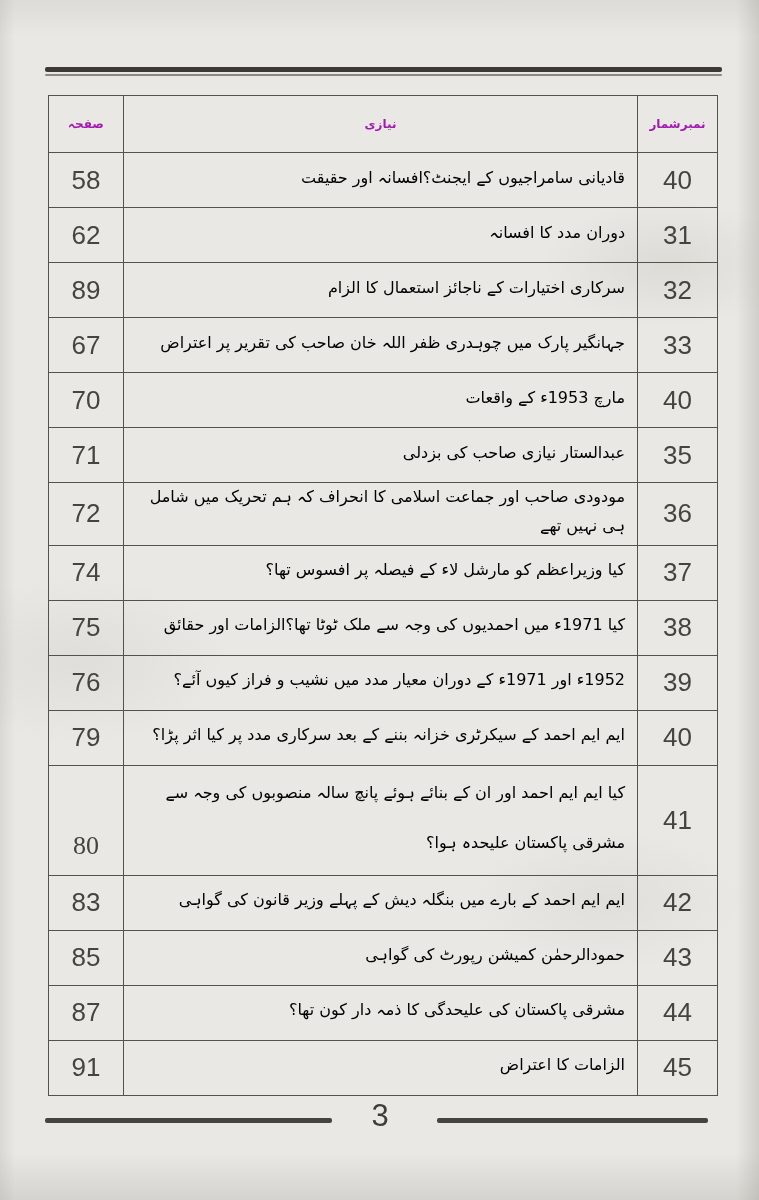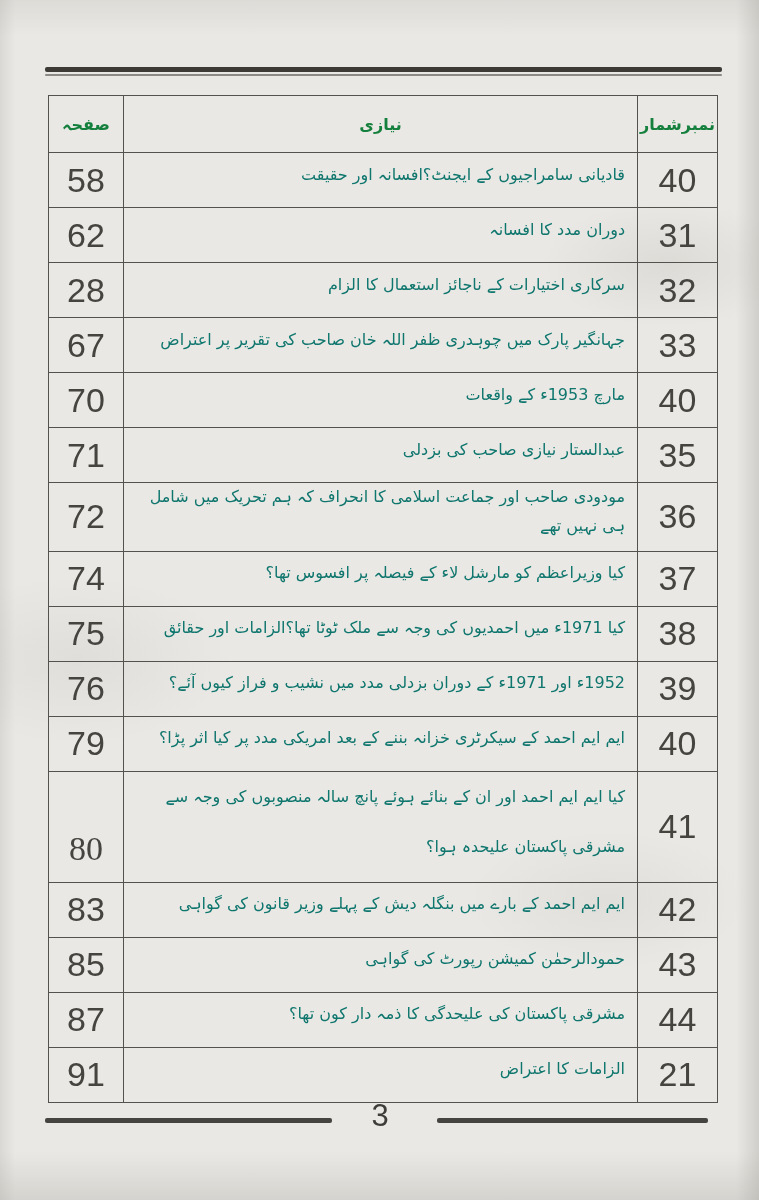--- a/index.html
+++ b/index.html
@@ -31,33 +31,33 @@
   .toc th, .toc td {
     border: 1.5px solid #54524d;
     overflow: hidden;
   }
   .toc thead tr { height: 57px; }
   .toc tbody tr { height: 55px; }
   .toc tbody tr.tall { height: 110px; }
 
   .toc th {
     font-family: "DejaVu Sans", sans-serif;
-    font-weight: bold; font-size: 16px; color: #15803d;
+    font-weight: bold; font-size: 12px; color: #a21caf;
     text-align: center; vertical-align: middle;
   }
   td.serial, td.pageno {
     font-family: "Liberation Sans", sans-serif;
-    font-size: 34px; color: #45443f;
+    font-size: 26px; color: #45443f;
     text-align: center; vertical-align: middle;
   }
   td.topic {
     font-family: "DejaVu Sans", sans-serif;
-    font-size: 16px; color: #0f766e;
+    font-size: 16px; color: #000000;
     text-align: right; vertical-align: middle;
-    padding: 0 12px 10px 8px; line-height: 1.8;
+    padding: 0 12px 4px 8px; line-height: 1.8;
   }
   tr.tall td.topic  { line-height: 50px; }
   tr.tall td.pageno { vertical-align: bottom; padding-bottom: 14px; font-family: Liberation Serif, serif; }
 
   
   .footer-line { position: absolute; top: 1118px; height: 5px; background: #454440; border-radius: 2px; }
   .footer-line.left  { left: 45px;  width: 287px; }
   .footer-line.right { left: 437px; width: 271px; }
   .footer-page-number {
     position: absolute; top: 1098px; left: 348px; width: 64px;
@@ -96,21 +96,21 @@
 
   <tr>
     <td class="serial">31</td>
     <td class="topic">دوران مدد کا افسانہ</td>
     <td class="pageno">62</td>
   </tr>
 
   <tr>
     <td class="serial">32</td>
     <td class="topic">سرکاری اختیارات کے ناجائز استعمال کا الزام</td>
-    <td class="pageno">28</td>
+    <td class="pageno">89</td>
   </tr>
 
   <tr>
     <td class="serial">33</td>
     <td class="topic">جہانگیر پارک میں چوہدری ظفر اللہ خان صاحب کی تقریر پر اعتراض</td>
     <td class="pageno">67</td>
   </tr>
 
   <tr>
     <td class="serial">40</td>
@@ -137,27 +137,27 @@
   </tr>
 
   <tr>
     <td class="serial">38</td>
     <td class="topic">کیا 1971ء میں احمدیوں کی وجہ سے ملک ٹوٹا تھا؟الزامات اور حقائق</td>
     <td class="pageno">75</td>
   </tr>
 
   <tr>
     <td class="serial">39</td>
-    <td class="topic">1952ء اور 1971ء کے دوران بزدلی مدد میں نشیب و فراز کیوں آئے؟</td>
+    <td class="topic">1952ء اور 1971ء کے دوران معیار مدد میں نشیب و فراز کیوں آئے؟</td>
     <td class="pageno">76</td>
   </tr>
 
   <tr>
     <td class="serial">40</td>
-    <td class="topic">ایم ایم احمد کے سیکرٹری خزانہ بننے کے بعد امریکی مدد پر کیا اثر پڑا؟</td>
+    <td class="topic">ایم ایم احمد کے سیکرٹری خزانہ بننے کے بعد سرکاری مدد پر کیا اثر پڑا؟</td>
     <td class="pageno">79</td>
   </tr>
 
   <tr class="tall">
     <td class="serial">41</td>
     <td class="topic">کیا ایم ایم احمد اور ان کے بنائے ہوئے پانچ سالہ منصوبوں کی وجہ سے مشرقی پاکستان علیحدہ ہوا؟</td>
     <td class="pageno">80</td>
   </tr>
 
   <tr>
@@ -172,21 +172,21 @@
     <td class="pageno">85</td>
   </tr>
 
   <tr>
     <td class="serial">44</td>
     <td class="topic">مشرقی پاکستان کی علیحدگی کا ذمہ دار کون تھا؟</td>
     <td class="pageno">87</td>
   </tr>
 
   <tr>
-    <td class="serial">21</td>
+    <td class="serial">45</td>
     <td class="topic">الزامات کا اعتراض</td>
     <td class="pageno">91</td>
   </tr>
 </tbody>
 </table>
 
 <div class="footer-line left"></div>
 <div class="footer-page-number">3</div>
 <div class="footer-line right"></div>
 

